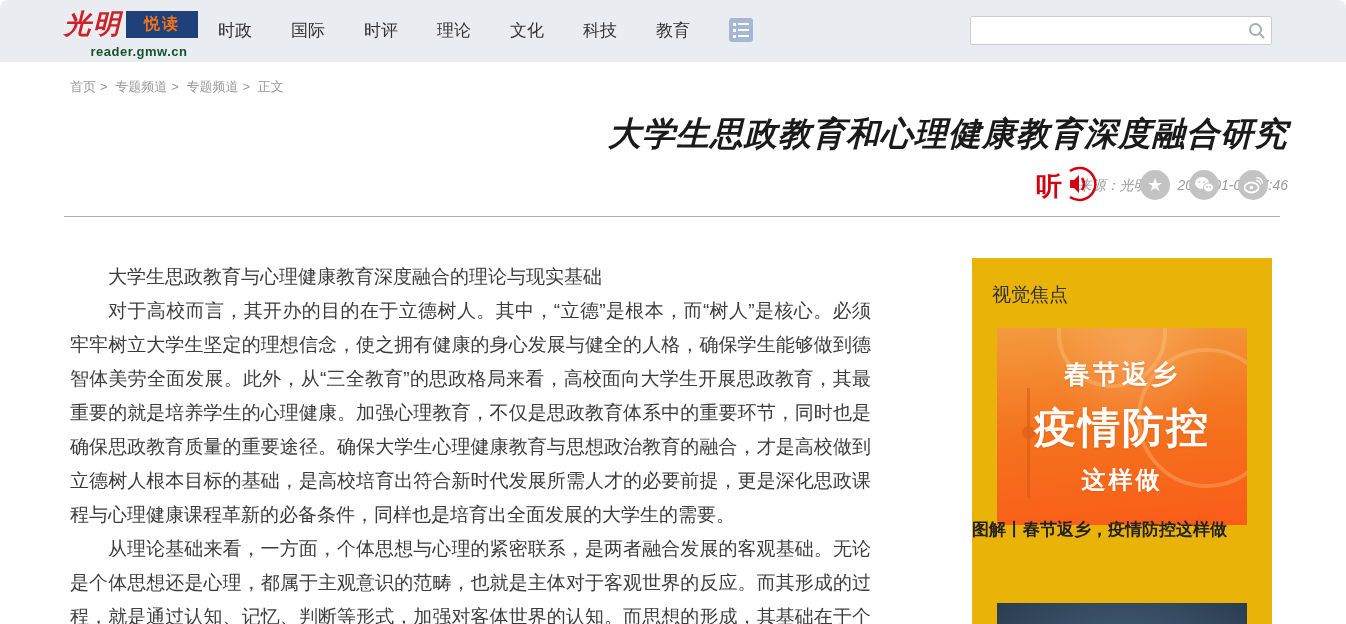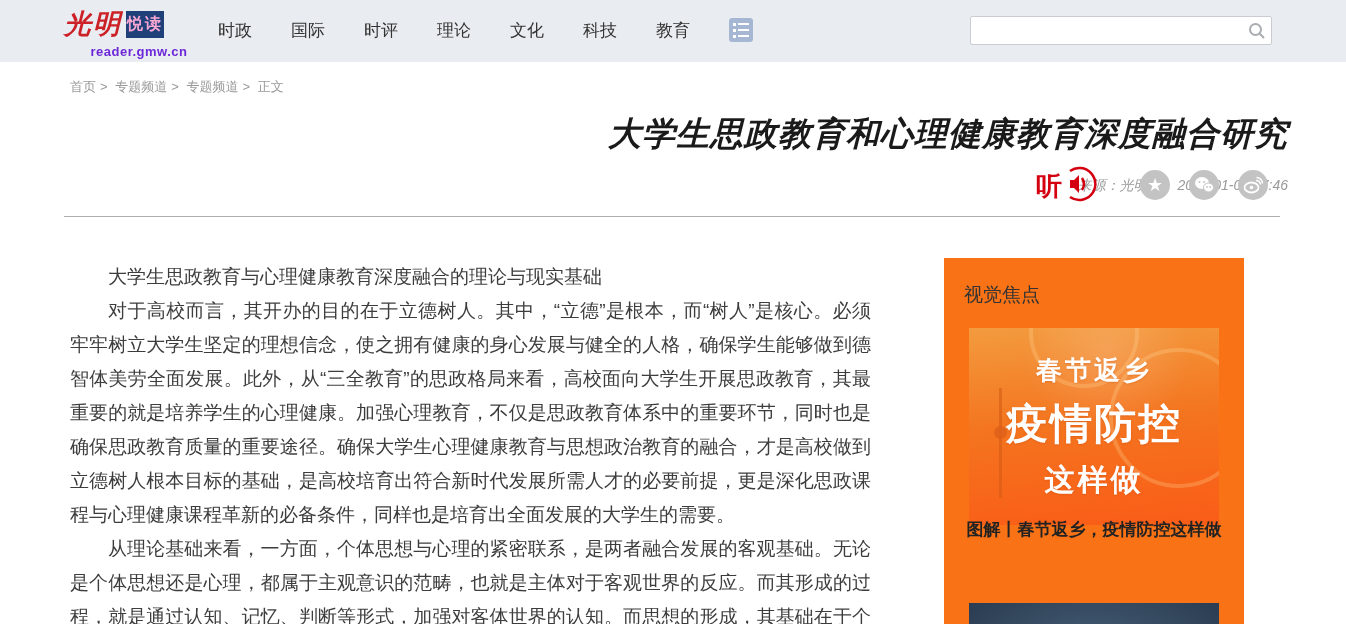--- a/index.html
+++ b/index.html
@@ -1,26 +1,26 @@
 <!DOCTYPE html>
 <html><head>
 <meta charset="utf-8">
 <style>
   * { margin:0; padding:0; box-sizing:border-box; }
   html,body { background:#fff; }
   body { font-family:"Liberation Sans","DejaVu Sans",sans-serif; }
-  .page { position:relative; width:1346px; height:624px; background:#fff; overflow:hidden; }
+  .page { position:relative; width:1346px; height:624px; background:#fff; overflow:hidden;border-radius:8px; }
 
   
   .header { position:absolute; top:0; left:0; width:1346px; height:62px; background:#e9edf1; }
   .logo { position:absolute; left:64px; top:6px; width:150px; cursor:pointer; }
   .logo-row { display:flex; align-items:center; gap:4px; }
   .logo-brand { font-family:"DejaVu Serif",serif; font-style:italic; font-weight:bold; font-size:27px; color:#cc2127; letter-spacing:2px; }
-  .logo-badge { background:#20407a; color:#f9a8d4; font-size:16px; font-weight:bold; padding:3px 1px; letter-spacing:2px;text-align:right; }
-  .logo-domain { font-size:13px; color:#6d28d9; font-weight:bold; letter-spacing:.5px; margin-top:2px; text-align:center; }
+  .logo-badge { background:#20407a; color:#f97316; font-size:16px; font-weight:bold; padding:3px 18px; letter-spacing:2px;text-align:right; }
+  .logo-domain { font-size:13px; color:#14532d; font-weight:bold; letter-spacing:.5px; margin-top:2px; text-align:center; }
 
   .nav { position:absolute; left:218px; top:0; height:60px; display:flex; align-items:center; }
   .nav-item { font-size:17px; color:#333; margin-right:39px; cursor:pointer; white-space:nowrap; }
   .menu-list-icon { width:24px; height:24px; background:#a6b7d3; border-radius:3px; display:flex; flex-direction:column; justify-content:center; gap:3px; padding:4px 4px; cursor:pointer; }
   .menu-list-icon .row { display:flex; align-items:center; gap:2px; }
   .menu-list-icon .dot { width:3px; height:3px; background:#fff; }
   .menu-list-icon .bar { height:2px; flex:1; background:#fff; }
 
   .search-box { position:absolute; left:970px; top:16px; width:302px; height:29px; background:#fff; border:1px solid #c9ccd0; border-radius:2px; display:flex; align-items:center; }
   .search-input { flex:1; border:none; outline:none; height:100%; padding:0 8px; font-size:14px; background:transparent; }
@@ -43,37 +43,37 @@
   .share-circle { width:30px; height:30px; border-radius:50%; background:#c3c3c3; display:flex; align-items:center; justify-content:center; cursor:pointer; color:#fff; }
   .share-circle .star { font-size:18px; line-height:1; color:#fff; }
 
   .divider { position:absolute; top:216px; left:64px; width:1216px; height:1px; background:#aeaeae; }
 
   
   .article-body { position:absolute; top:260px; left:70px; width:801px; font-size:19px; line-height:34px; color:#3d3d3d; text-align:justify; }
   .article-body p { text-indent:2em; }
 
   
-  .sidebar { position:absolute; left:944px; top:258px; width:300px; height:366px; background:#f97316; }
+  .sidebar { position:absolute; left:972px; top:258px; width:300px; height:366px; background:#eab308; }
   .sidebar-title { position:absolute; top:24px; left:20px; font-size:19px; color:#333; }
   .focus-card { position:absolute; top:70px; left:25px; width:250px; height:197px; overflow:hidden; cursor:pointer;
     background:
       radial-gradient(circle at 55% 12%, rgba(255,255,255,0.16), rgba(255,255,255,0) 38%),
       linear-gradient(175deg,#f39b3e 0%,#f4741f 48%,#fa5c17 100%); }
   .ring { position:absolute; border:4px solid rgba(255,215,150,0.28); border-radius:50%; }
   .ring.r1 { width:110px; height:110px; left:60px; top:-50px; }
   .ring.r2 { width:140px; height:140px; left:140px; top:20px; }
   .tassel { position:absolute; left:30px; top:60px; width:3px; height:110px; background:rgba(210,90,20,0.55); }
   .tassel:before { content:""; }
   .tassel-knot { position:absolute; left:25px; top:98px; width:13px; height:13px; border-radius:50%; background:rgba(220,95,25,0.75); }
   .focus-text { position:absolute; left:0; top:0; width:100%; height:100%; display:flex; flex-direction:column; align-items:center; justify-content:center; gap:8px; color:#fff; font-weight:bold; text-shadow:0 1px 2px rgba(180,60,0,0.25); }
   .focus-line1 { font-size:26px; letter-spacing:3px; }
   .focus-line2 { font-size:42px; letter-spacing:2px; }
-  .focus-line3 { font-size:30px; letter-spacing:3px; }
-  .focus-caption { position:absolute; top:260px; left:0; width:300px; text-align:center; font-size:17px; font-weight:bold; color:#222; cursor:pointer; }
+  .focus-line3 { font-size:24px; letter-spacing:3px; }
+  .focus-caption { position:absolute; top:260px; left:0; width:300px; font-size:17px; font-weight:bold; color:#222; cursor:pointer; }
   .photo-card-2 { position:absolute; top:345px; left:25px; width:250px; height:150px; cursor:pointer;
     background:radial-gradient(ellipse at 50% 45%, #4c6782 0%, #35495f 60%, #27394e 100%); }
 </style>
 </head>
 <body>
 
 <div class="page">
 
   <div class="header">
     <div class="logo">

